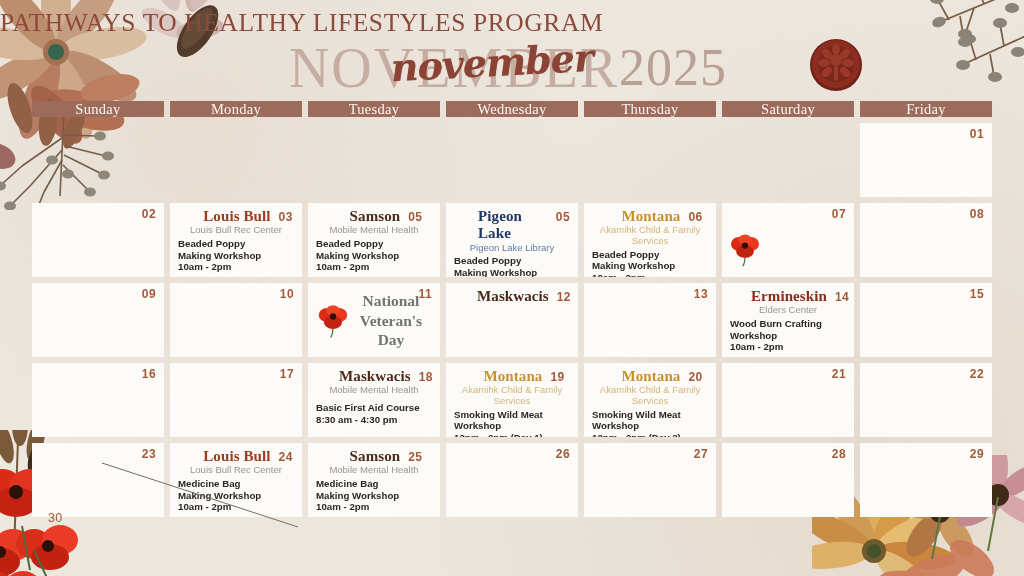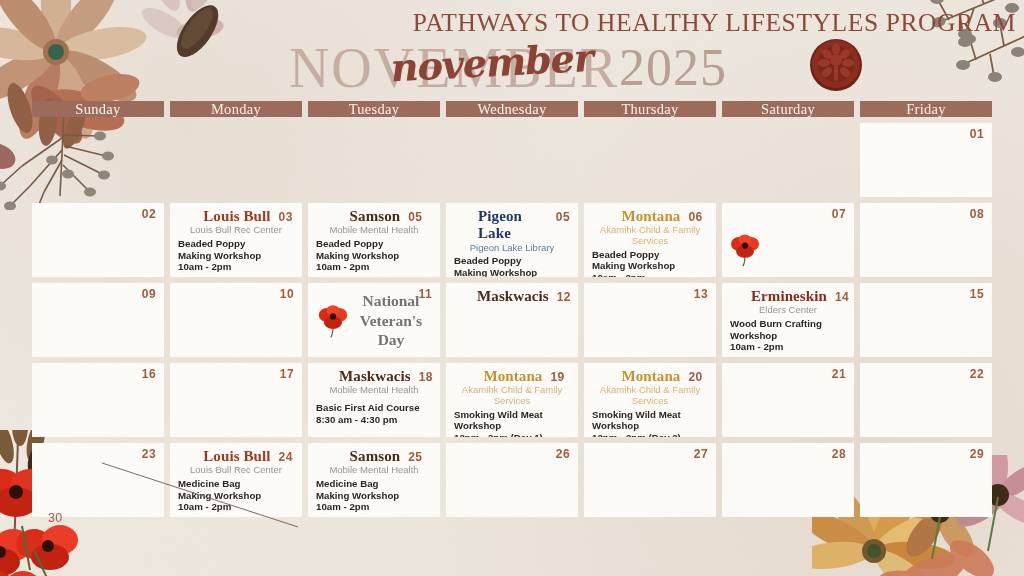--- a/index.html
+++ b/index.html
@@ -26,21 +26,21 @@
   .deco { position: absolute; pointer-events: none; }
   #deco-tl { left: -36px; top: -40px; width: 300px; height: 250px; }
   #deco-tr { right: -10px; top: -22px; width: 190px; height: 120px; }
   #deco-bl { left: -26px; top: 430px; width: 200px; height: 170px; }
   #deco-br { right: -8px; top: 455px; width: 220px; height: 135px; }
   #seal    { left: 806px; top: 34px; width: 60px; height: 60px; }
 
   
   #titlebar {
     position: absolute; left: 0; right: 8px; top: 4px; height: 96px;
-    text-align: right;
+    text-align: left;
   }
   #prog-title {
     font-family: "Liberation Serif", serif;
     font-size: 25.5px; letter-spacing: .6px;
     color: #8d4a3a; font-weight: 400;
     margin-top: 4px;
     text-transform: uppercase;
   }
   #month-wrap {
     position: relative; height: 58px; margin-top: 1px;

